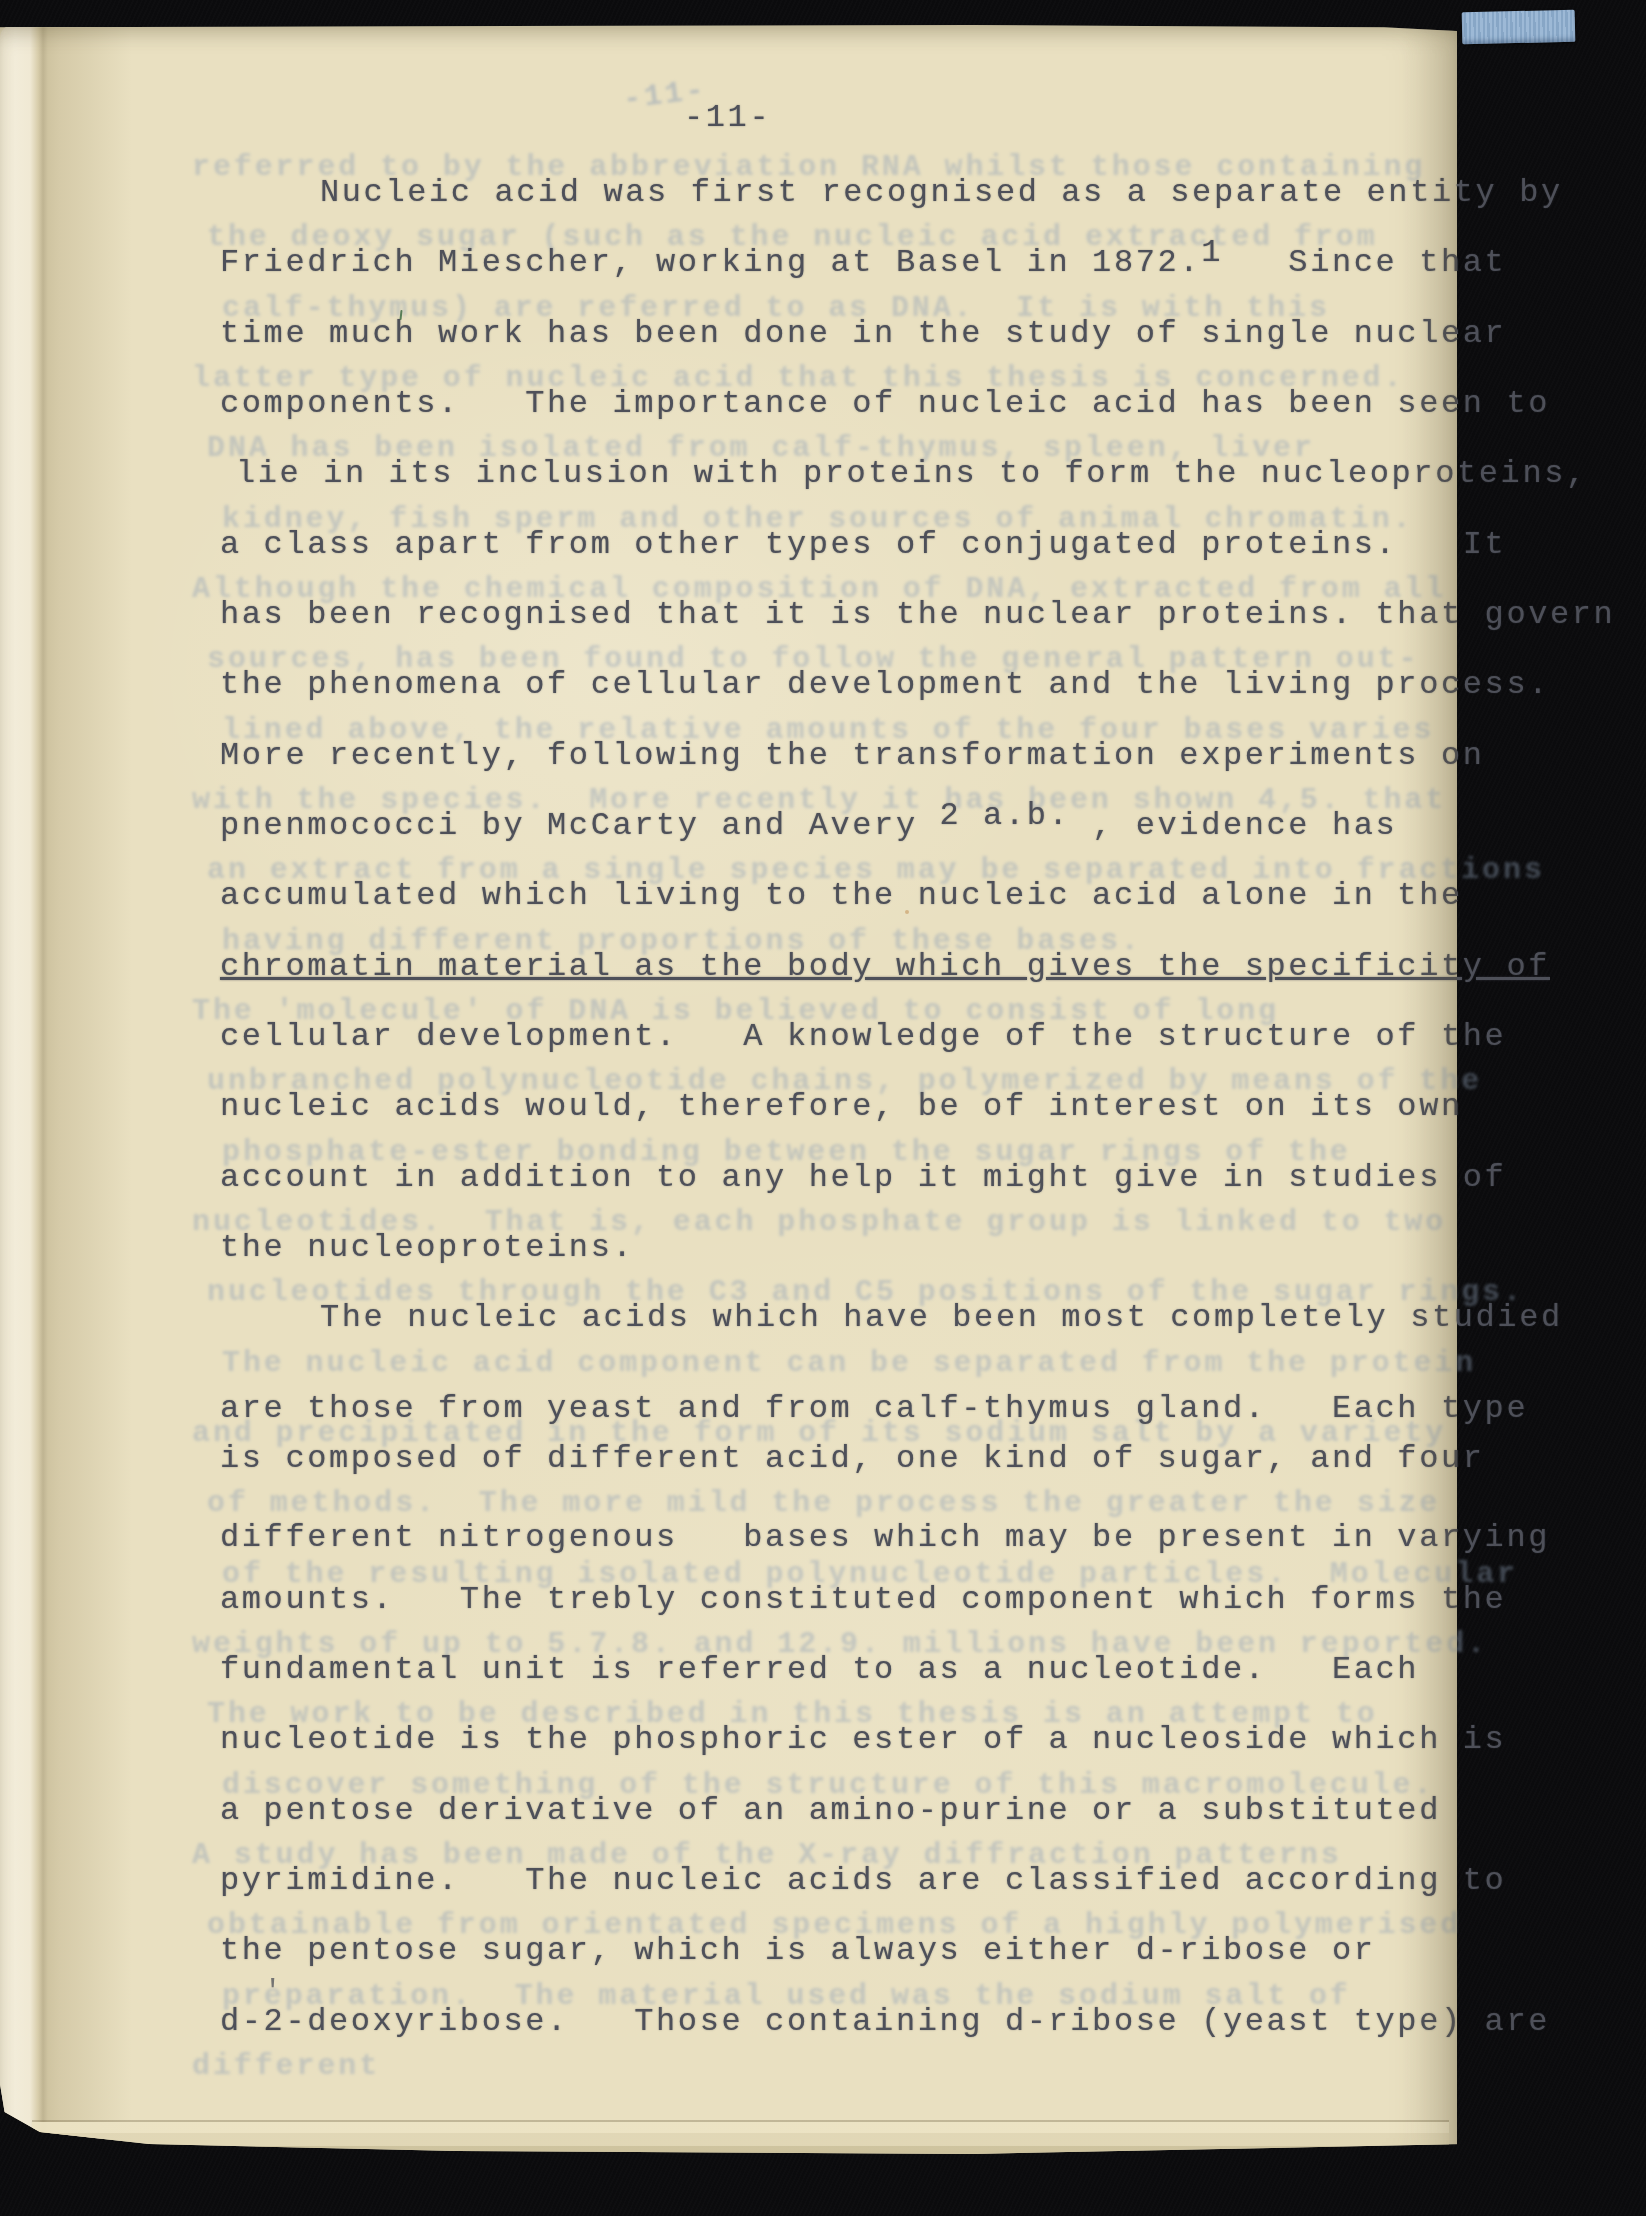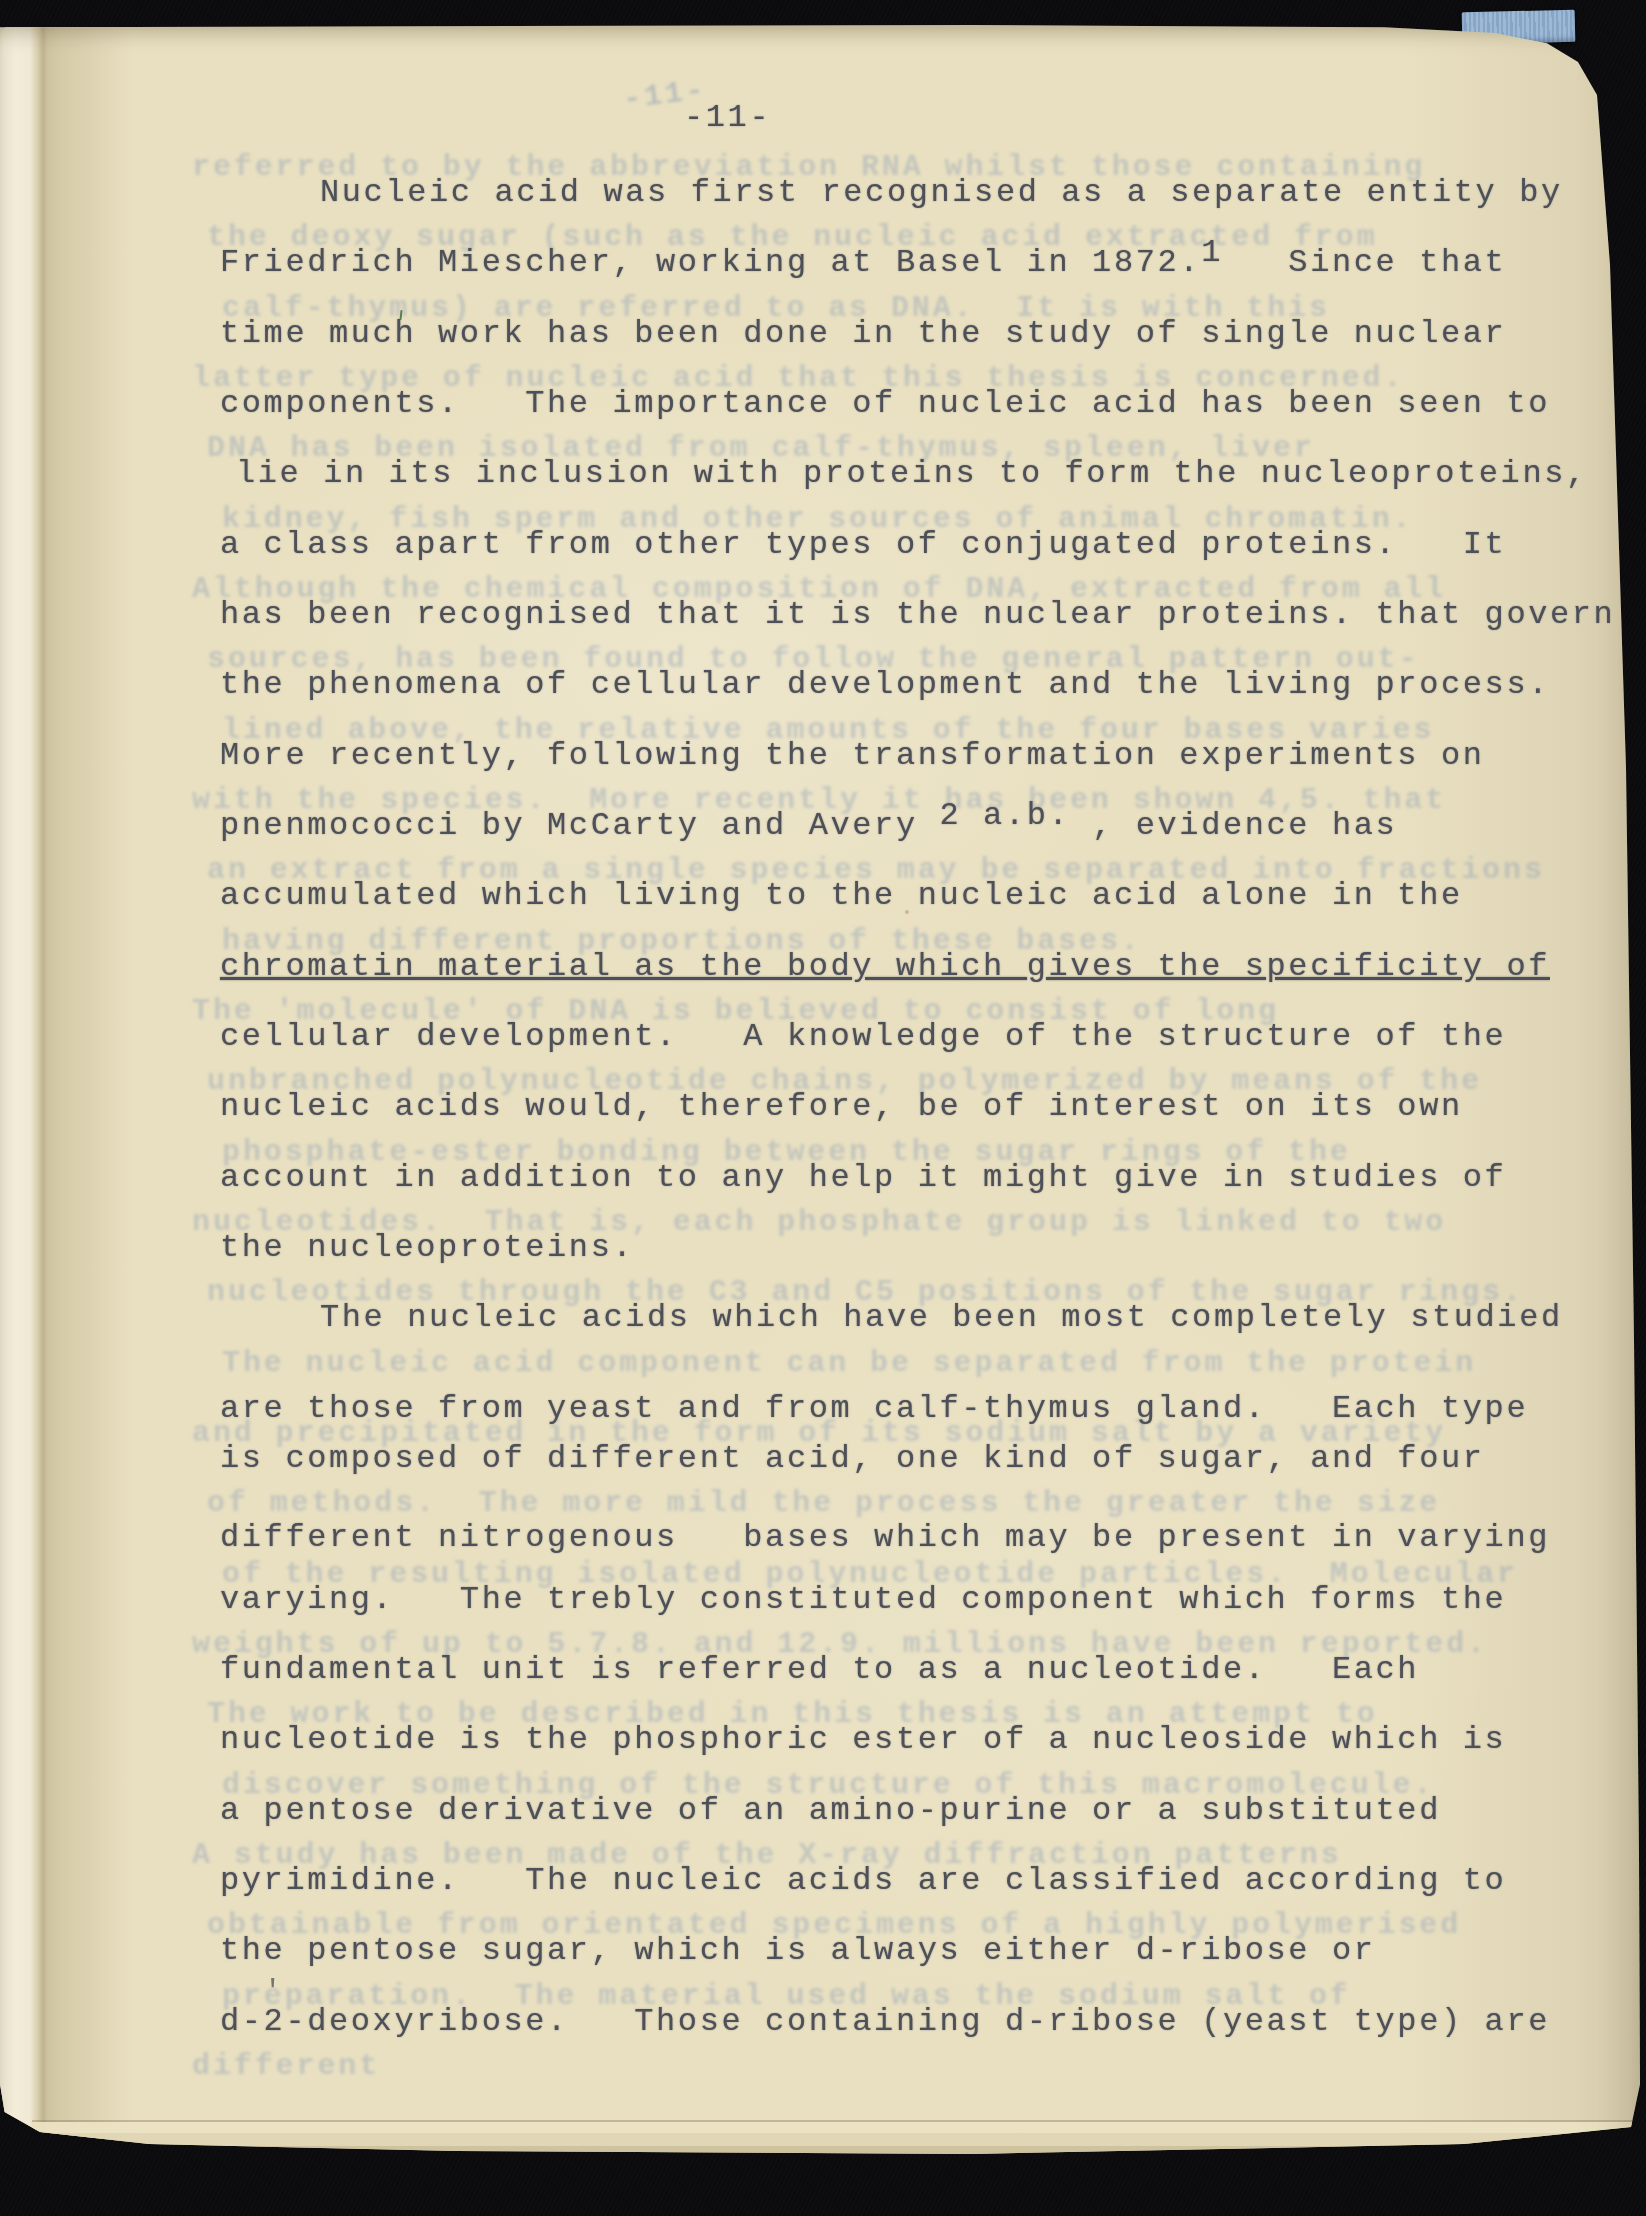--- a/index.html
+++ b/index.html
@@ -18,21 +18,21 @@
     font-family:"Liberation Mono","DejaVu Sans Mono",monospace;
   }
   .cloth{
     position:absolute;left:1462px;top:11.4px;width:113px;height:32px;z-index:1;
     background:repeating-linear-gradient(90deg, #9db9d6 0 2.3px, #87a6c6 2.3px 4.6px);
     border-radius:1.7px;
     box-shadow:0 1.1px 2.3px rgba(0,0,0,.5), inset 0 -3.4px 4.6px rgba(40,60,90,.35);
     transform:rotate(-1.2deg);
   }
   .page-clip{
-    position:absolute;left:0;top:25px;width:1645px;height:2148px;z-index:2;
+    position:absolute;left:0;top:25px;width:1457px;height:2148px;z-index:2;
     clip-path:polygon(
       0px 2.3px, 972px 0px, 1384px 2.3px, 1495px 8px, 1547px 18.3px, 1578px 37px,
       1597px 70px, 1610px 240px, 1626px 743px, 1634px 1315px, 1639px 1830px,
       1640px 2059px, 1631px 2102px, 1464px 2119px, 972px 2129px, 457px 2126px,
       149px 2119px, 40px 2107px, 4.6px 2087px, 0px 2059px
     );
   }
   .page{
     position:absolute;inset:0;
     background:
@@ -155,21 +155,21 @@
         <div class="typed" style="top: 855px; left: 220px;">accumulated which living to the nucleic acid alone in the</div>
         <div class="typed" style="top: 926px; left: 220px; text-decoration: underline;">chromatin material as the body which gives the specificity of</div>
         <div class="typed" style="top: 996px; left: 220px;">cellular development.   A knowledge of the structure of the</div>
         <div class="typed" style="top: 1066px; left: 220px;">nucleic acids would, therefore, be of interest on its own</div>
         <div class="typed" style="top: 1137px; left: 220px;">account in addition to any help it might give in studies of</div>
         <div class="typed" style="top: 1207px; left: 220px;">the nucleoproteins.</div>
         <div class="typed" style="top: 1277px; left: 320px;">The nucleic acids which have been most completely studied</div>
         <div class="typed" style="top: 1348px; left: 220px; margin-top: 20px;">are those from yeast and from calf-thymus gland.   Each type</div>
         <div class="typed" style="top: 1418px; left: 220px;">is composed of different acid, one kind of sugar, and four</div>
         <div class="typed" style="top: 1497px; left: 220px;">different nitrogenous   bases which may be present in varying</div>
-        <div class="typed" style="top: 1559px; left: 220px;">varying.   The trebly constituted component which forms the</div>
+        <div class="typed" style="top: 1559px; left: 220px;">amounts.   The trebly constituted component which forms the</div>
         <div class="typed" style="top: 1629px; left: 220px;">fundamental unit is referred to as a nucleotide.   Each</div>
         <div class="typed" style="top: 1699px; left: 220px;">nucleotide is the phosphoric ester of a nucleoside which is</div>
         <div class="typed" style="top: 1770px; left: 220px;">a pentose derivative of an amino-purine or a substituted</div>
         <div class="typed" style="top: 1840px; left: 220px;">pyrimidine.   The nucleic acids are classified according to</div>
         <div class="typed" style="top: 1910px; left: 220px;">the pentose sugar, which is always either d-ribose or</div>
         <div class="typed" style="top: 1981px; left: 220px;">d-2-deoxyribose.   Those containing d-ribose (yeast type) are</div>
       </div>
 
     <div class="stray-mark">'</div>
 

